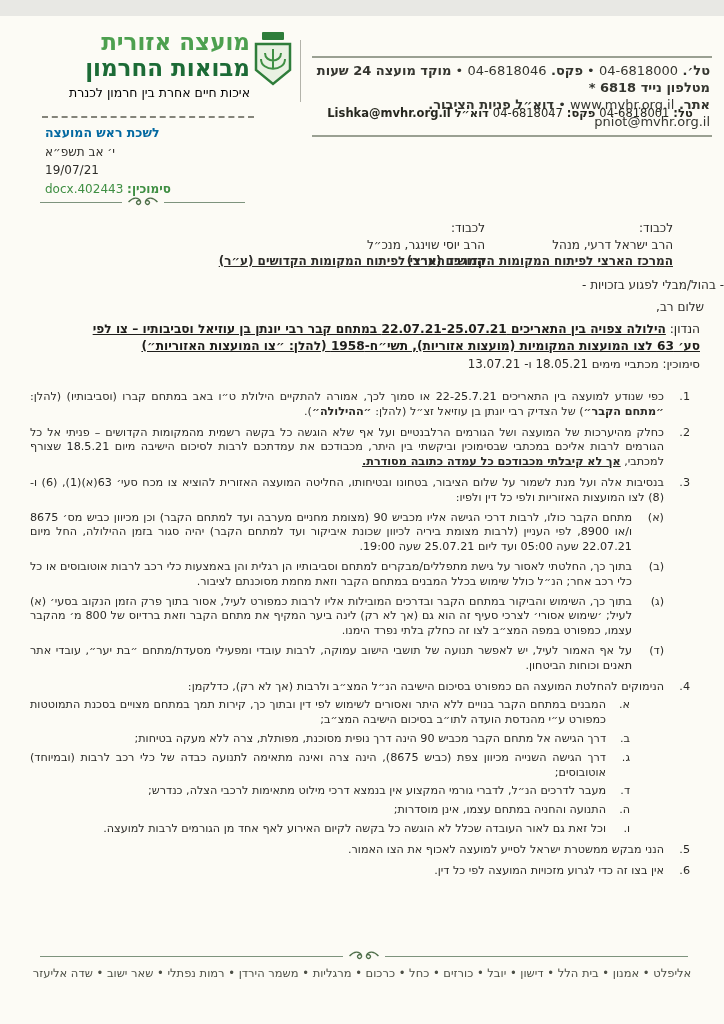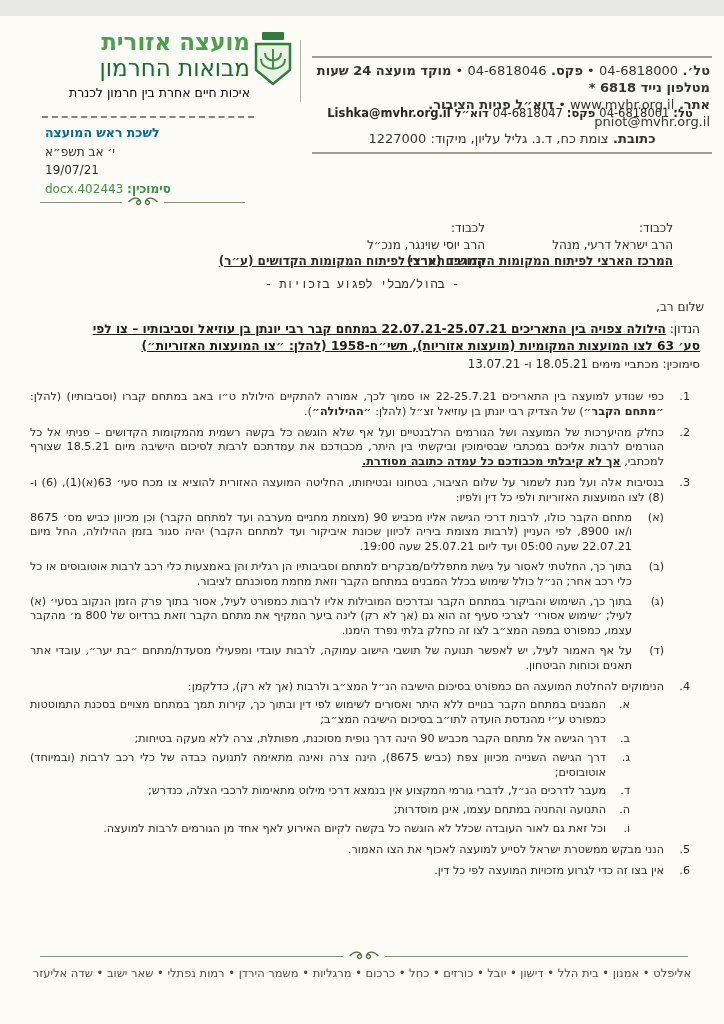--- a/index.html
+++ b/index.html
@@ -5,21 +5,21 @@
   html,body{margin:0;padding:0;background:#e8e8e4;}
   .sheet{position:relative;width:724px;height:1024px;margin:16px auto;background:#fcfbf5;
          direction:rtl;font-family:"DejaVu Sans",sans-serif;color:#2c2b28;overflow:hidden;}
   .b{font-weight:bold;}
   .u{text-decoration:underline;}
   .green{color:#3f8f43;}
 
   
   .logo-text{position:absolute;left:40px;top:14px;width:210px;text-align:right;}
   .logo-l1{color:#4da04f;font-weight:bold;font-size:23px;line-height:25px;}
-  .logo-l2{color:#1c6b36;font-weight:normal;font-size:23px;line-height:26px;}
+  .logo-l2{color:#1c6b36;font-weight:bold;font-size:23px;line-height:26px;}
   .logo-tag{color:#000000;font-size:12.5px;margin-top:4px;white-space:nowrap;}
   .emblem{position:absolute;left:252px;top:15px;}
   .vrule{position:absolute;left:300px;top:24px;height:62px;border-left:1px solid #b3b3aa;}
   .contact{position:absolute;left:312px;top:40px;width:396px;
            border-top:2px solid #9aa092;border-bottom:2px solid #9aa092;
            padding:4px 2px 5px;font-size:13px;line-height:17px;color:#34352f;text-align:right;}
   .c-line.center{text-align:center;}
   .lishka{position:absolute;left:312px;top:90px;width:396px;text-align:center;
           font-size:11.5px;color:#26271f;}
 
@@ -31,21 +31,21 @@
   .orn::before,.orn::after{content:"";flex:1;border-top:1px solid #7d937d;}
   .orn svg{margin:0 4px;flex:0 0 auto;}
   .orn-top{left:40px;top:180px;width:205px;}
   .orn-bottom{left:40px;top:934px;width:648px;}
 
   
   .addr{position:absolute;top:204px;text-align:right;font-size:12px;line-height:16.5px;}
   .addr-a{right:51px;}
   .addr-b{right:239px;}
   .addr .org{font-weight:bold;text-decoration:underline;}
-  .urgent{position:absolute;top:262px;left:0;width:100%;text-align:center;font-size:12px;color:#2c2b28;font-family:Liberation Mono, monospace;}
+  .urgent{position:absolute;top:262px;left:0;width:100%;font-size:12px;color:#2c2b28;}
   .greeting{position:absolute;top:284px;right:20px;font-size:12px;}
 
   
   .subject{position:absolute;top:305px;right:24px;left:70px;text-align:right;
            font-size:12.2px;line-height:17px;color:#1f1e1b;}
   .subject .bu{font-weight:bold;text-decoration:underline;}
   .subj-ref{margin-top:1px;font-size:11.8px;font-weight:normal;color:#2c2b28;}
 
   
   .body-area{position:absolute;top:374px;right:34px;left:30px;height:556px;overflow:hidden;
@@ -79,21 +79,20 @@
     <rect x="10" y="1" width="22" height="8" rx="1" fill="#2e7d3a"></rect>
     <path d="M4,13 h34 v26 l-17,14 -17,-14 z" fill="#e9f1e2" stroke="#2e7d3a" stroke-width="2.5"></path>
     <path d="M21,18 v20 M13,22 c0,10 16,10 16,0 M9,28 c0,13 24,13 24,0" stroke="#3f8f43" stroke-width="2" fill="none"></path>
   </svg>
 
   <div class="vrule"></div>
 
   <div class="contact">
     <div class="c-line"><span class="b">טל׳. </span><span>04-6818000 </span><span>• </span><span class="b">פקס. </span><span>04-6818046 </span><span>• </span><span class="b">מוקד מועצה 24 שעות מטלפון נייד 6818 *</span></div>
     <div class="c-line"><span class="b">אתר. </span><span>www.mvhr.org.il </span><span>• </span><span class="b">דוא״ל פניות הציבור. </span><span>pniot@mvhr.org.il</span></div>
-    <div class="c-line center"><span class="b">כתובת. </span><span>צומת כח, ד.נ. גליל עליון, מיקוד: 1227000</span></div>
   </div>
   <div class="lishka"><span class="b">טל: </span><span>04-6818001</span><span class="b">  פקס: </span><span>04-6818047</span><span class="b">  דוא״ל </span><span class="b">Lishka@mvhr.org.il</span></div>
 
   <div class="dash-rule"></div>
 
   <div class="office">
     <div class="office-title">לשכת ראש המועצה</div>
     <div>י׳ אב תשפ״א</div>
     <div>19/07/21</div>
     <div><span class="green b">סימוכין:</span> <span class="green">docx.402443</span></div>

